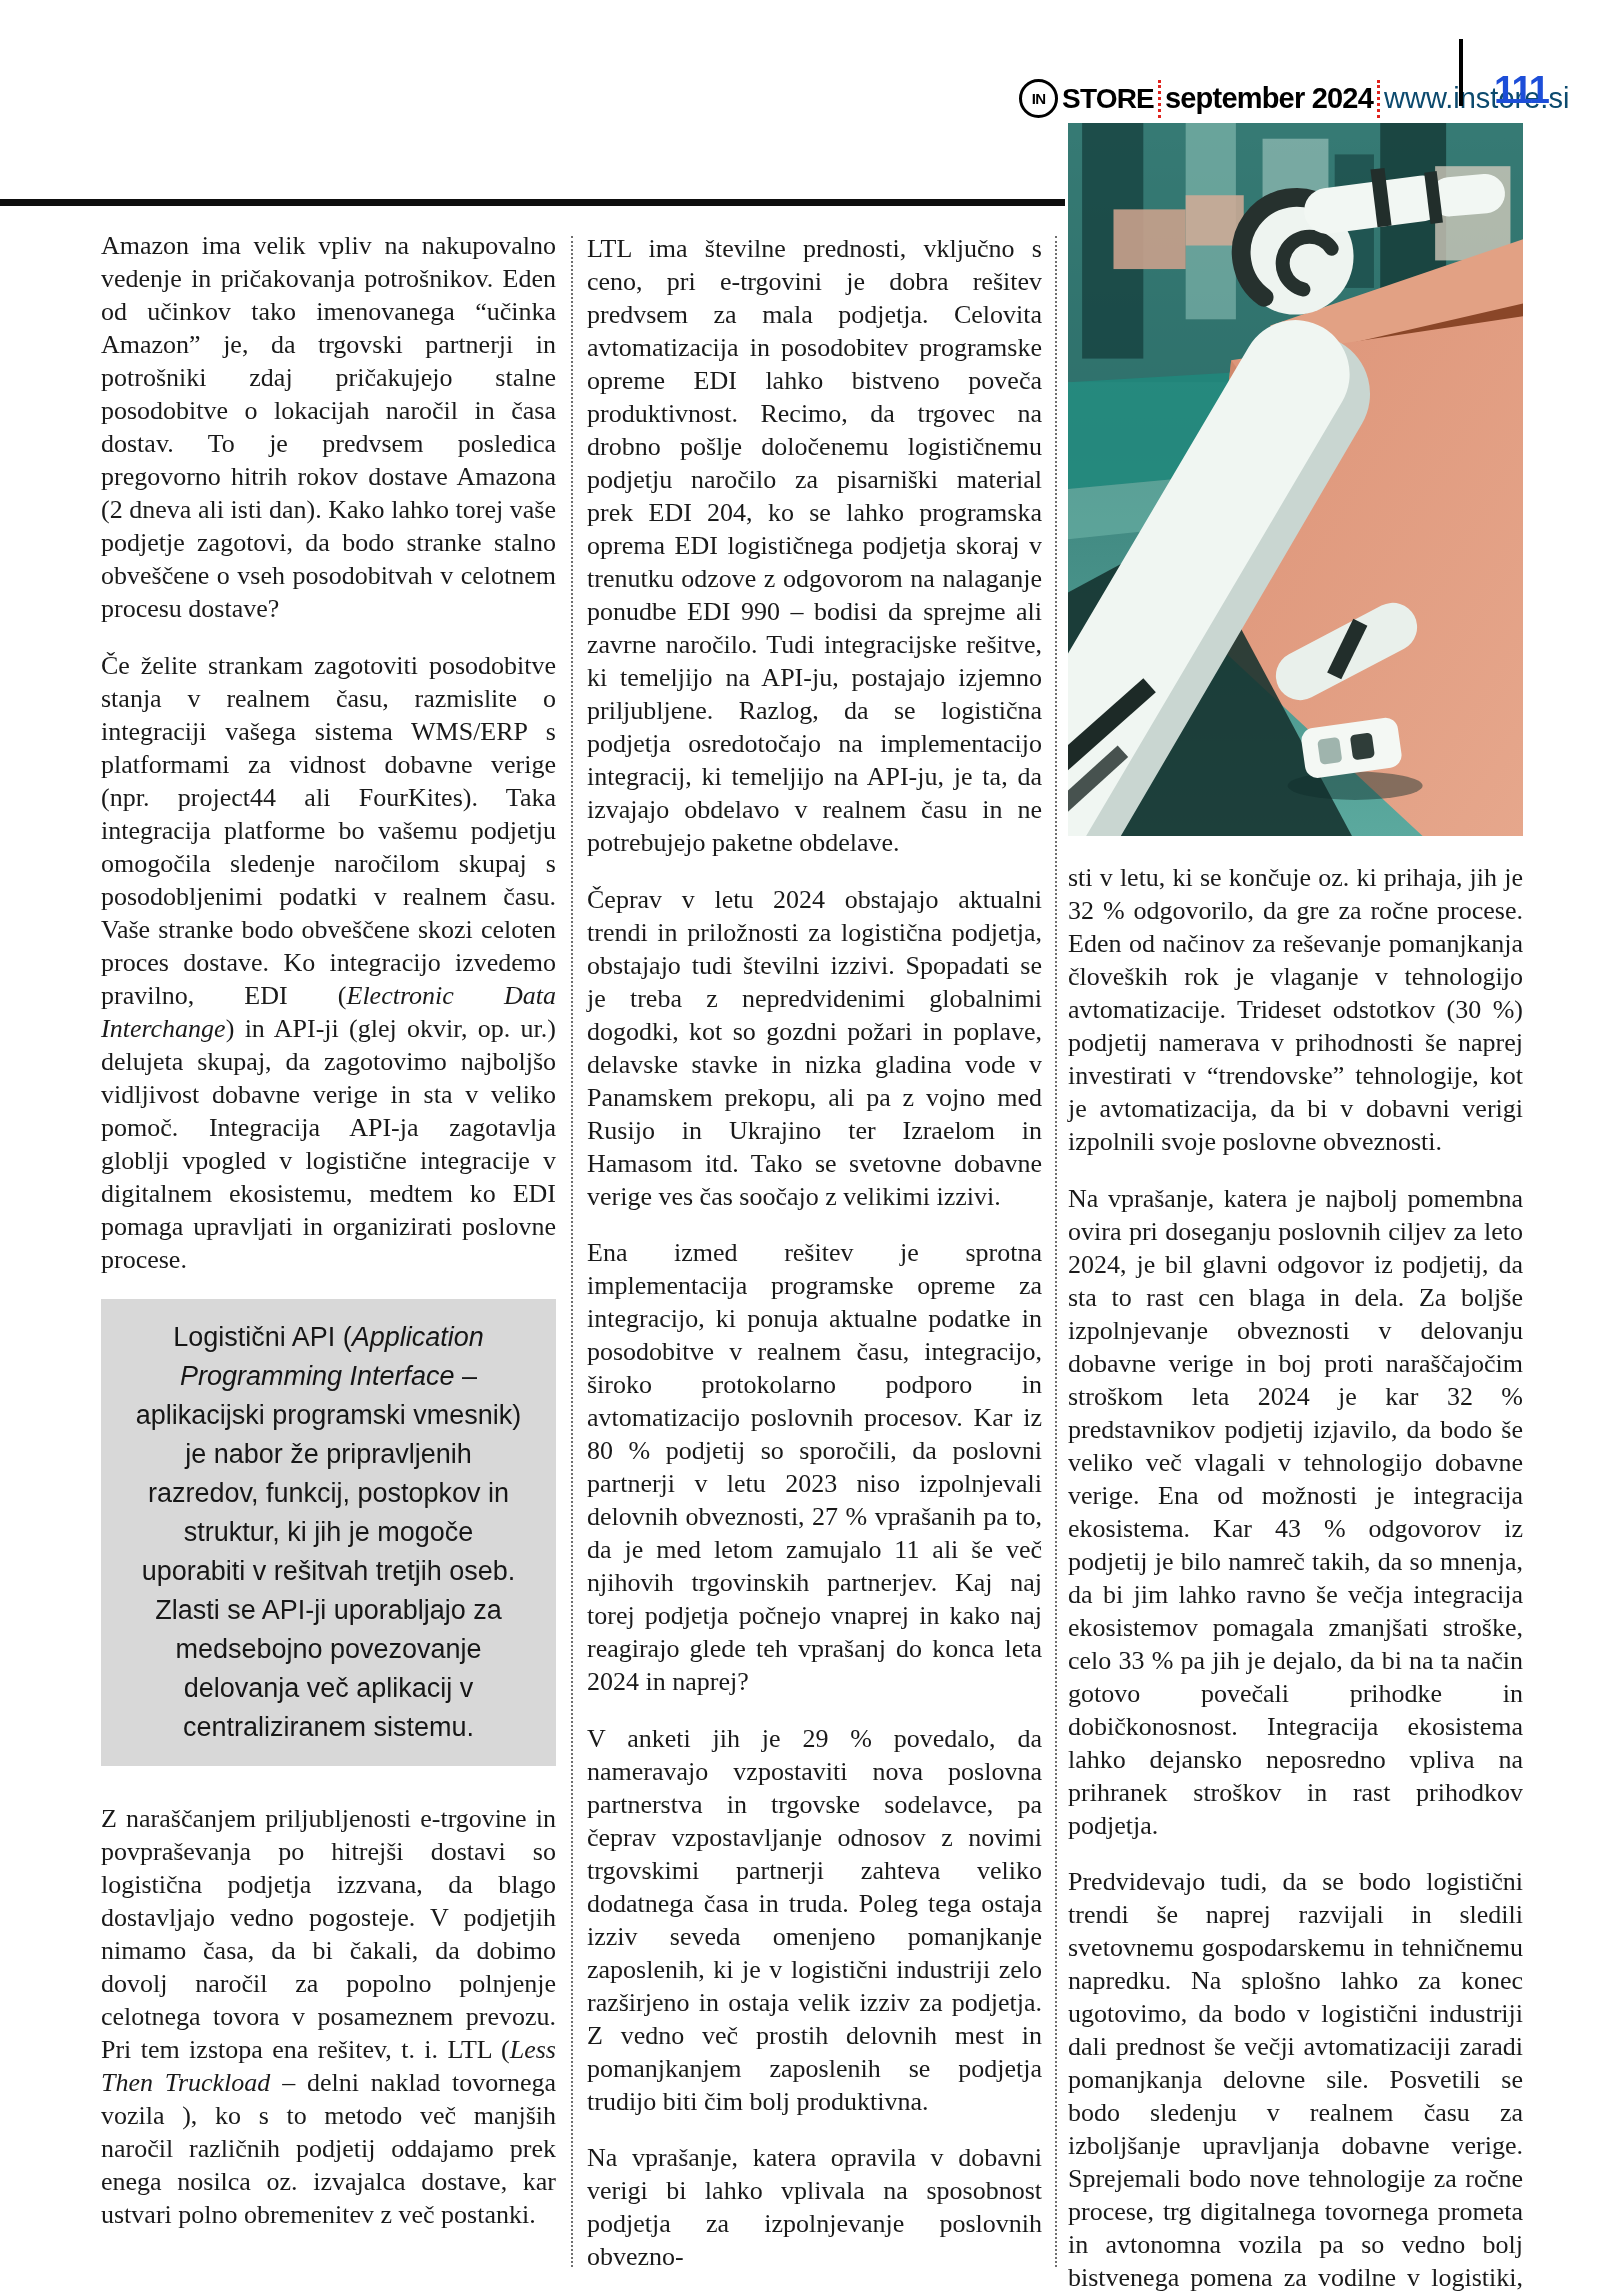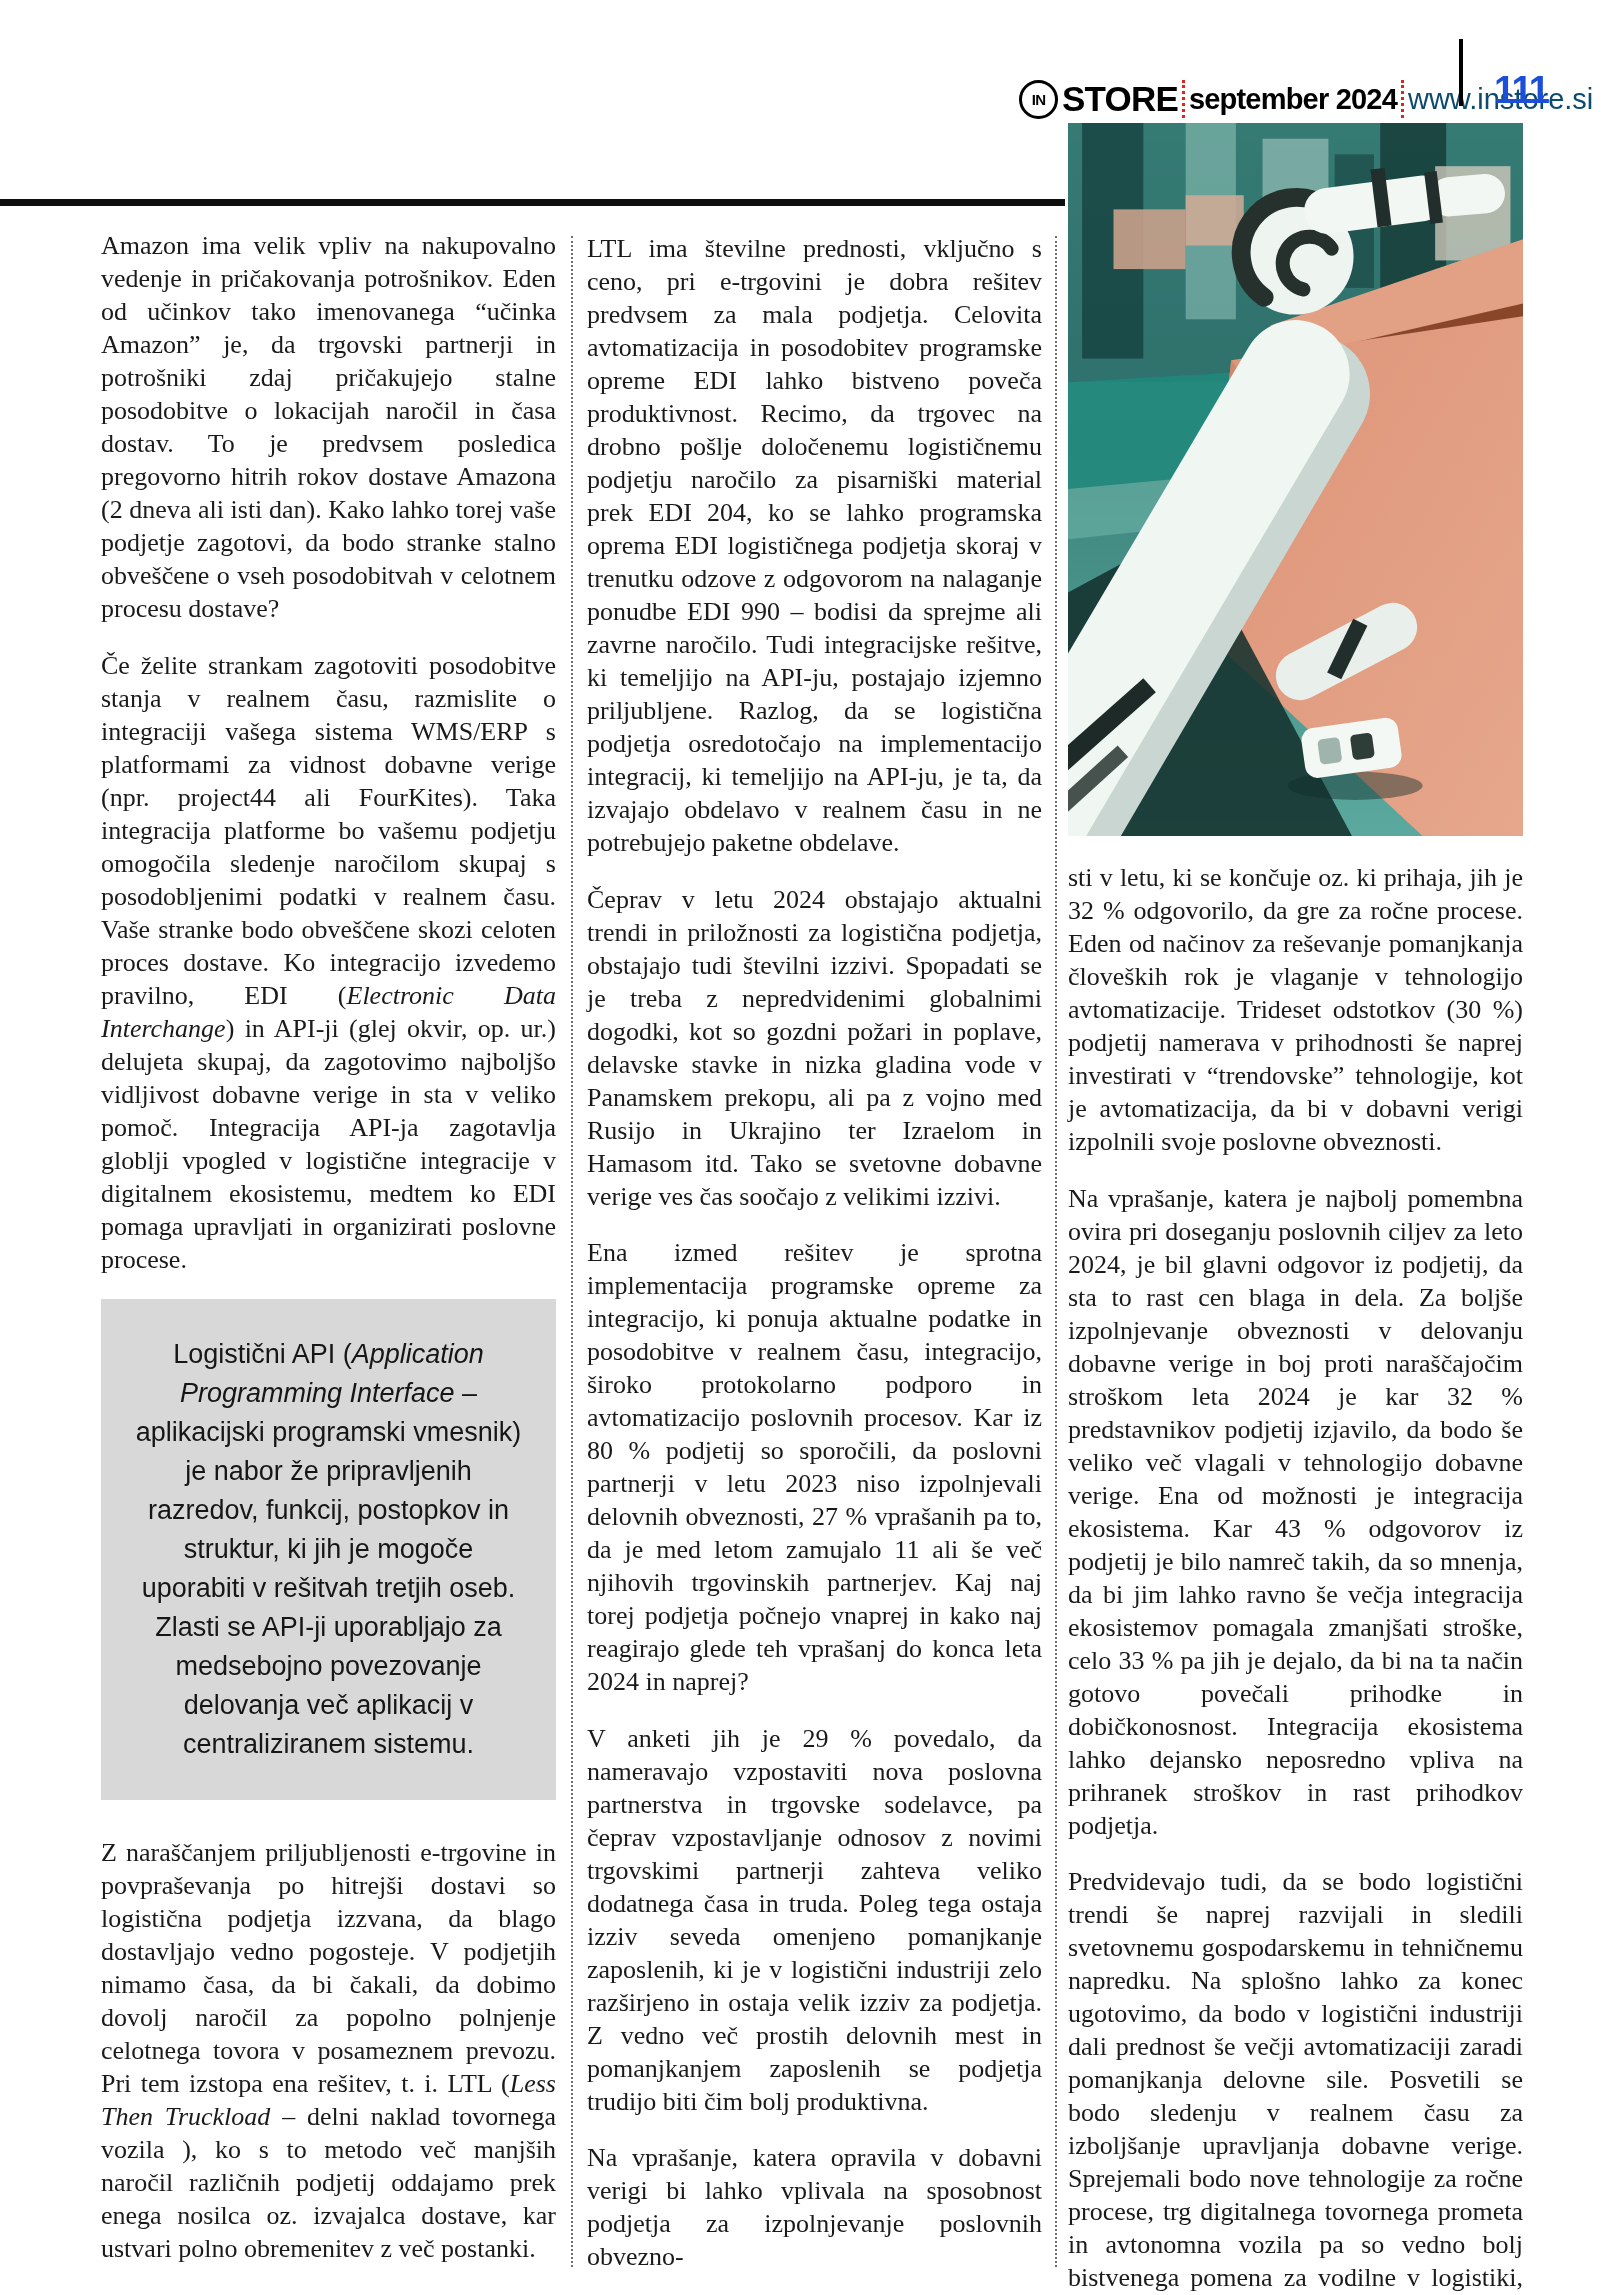--- a/index.html
+++ b/index.html
@@ -7,21 +7,21 @@
     width:1623px;height:2295px;position:relative;background:#ffffff;
     font-family:"Liberation Serif", serif;color:#1a1a1a;overflow:hidden;
   }
   
   .masthead{position:absolute;left:1019px;top:79px;display:flex;align-items:center;gap:4px;}
   .logo-circle{
     width:33px;height:33px;border:3.1px solid #000;border-radius:50%;
     display:flex;align-items:center;justify-content:center;
     font-family:"Liberation Sans",sans-serif;font-weight:700;font-size:15px;letter-spacing:-0.8px;color:#000;
   }
-  .logo-word{font-family:"Liberation Sans",sans-serif;font-weight:700;font-size:35px;letter-spacing:-0.8px;color:#000;}
+  .logo-word{font-family:"Liberation Sans",sans-serif;font-weight:700;font-size:28px;letter-spacing:-0.8px;color:#000;}
   .red-dots{width:0;height:38px;border-left:3.9px dotted #e0231d;}
   .issue{font-family:"Liberation Sans",sans-serif;font-weight:700;font-size:29px;letter-spacing:-0.8px;color:#000;}
   .site{font-family:"Liberation Sans",sans-serif;font-weight:400;font-size:29px;color:#0c4a6e;}
   .head-vline{position:absolute;left:1459px;top:39px;width:3.9px;height:67px;background:#000;}
   .pagenum{position:absolute;left:1494px;top:69px;font-family:"Liberation Sans",sans-serif;
     font-weight:700;font-size:38px;letter-spacing:-1.6px;color:#1d4ed8;}
   .toprule{position:absolute;left:0;top:199px;width:1065px;height:7px;background:#0e0e0e;}
   
   .col{position:absolute;width:455px;font-size:26px;line-height:33px;text-align:justify;}
   .col p{margin:0 0 23.6px 0;}
@@ -32,21 +32,21 @@
   }
   h2.sect.mid{margin-top:9.4px;}
   .col1{left:101px;top:229px;}
   .col2{left:587px;top:232px;}
   .col3{left:1068px;top:861px;}
   .vdots{position:absolute;top:236px;height:2031px;width:0;border-left:2.4px dotted #6e6e6e;}
   .vd1{left:571px;}
   .vd2{left:1055px;}
   
   .infobox{
-    background:#d8d8d8;margin:12.6px 0 36px 0;padding:36px 30px;
+    background:#d8d8d8;margin:12.6px 0 36px 0;padding:19px 30px;
     font-family:"Liberation Sans",sans-serif;font-size:27px;line-height:39px;
     text-align:center;color:#161616;
   }
   
   .photo{position:absolute;left:1068px;top:123px;width:455px;height:713px;overflow:hidden;background:#2e6f6a;}
   .photo svg{display:block;width:100%;height:100%;}
 </style>
 </head>
 <body>
 

